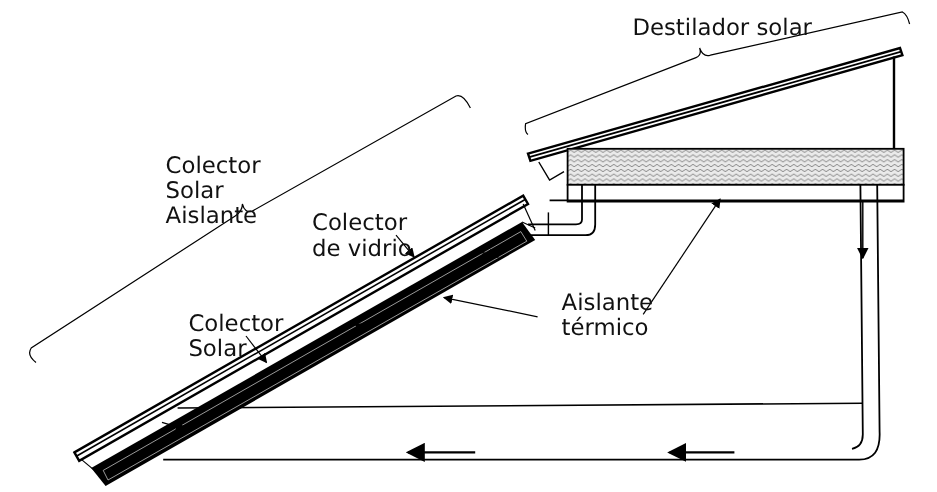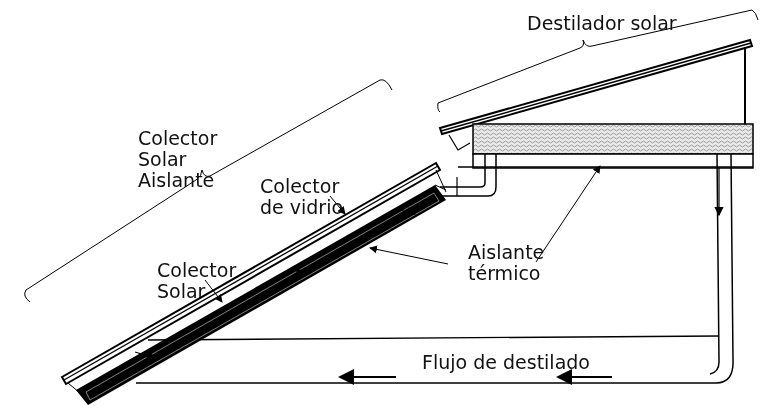--- a/index.html
+++ b/index.html
@@ -86,14 +86,13 @@
   <div>de vidrio</div>
 </div>
 <div class="lbl" style="left:157px;top:260px;">
   <div>Colector</div>
   <div>Solar</div>
 </div>
 <div class="lbl" style="left:468px;top:242px;">
   <div>Aislante</div>
   <div>térmico</div>
 </div>
-<div class="lbl" style="left:422px;top:352px;">Flujo de destilado</div>
 </div>
 
 </body></html>

